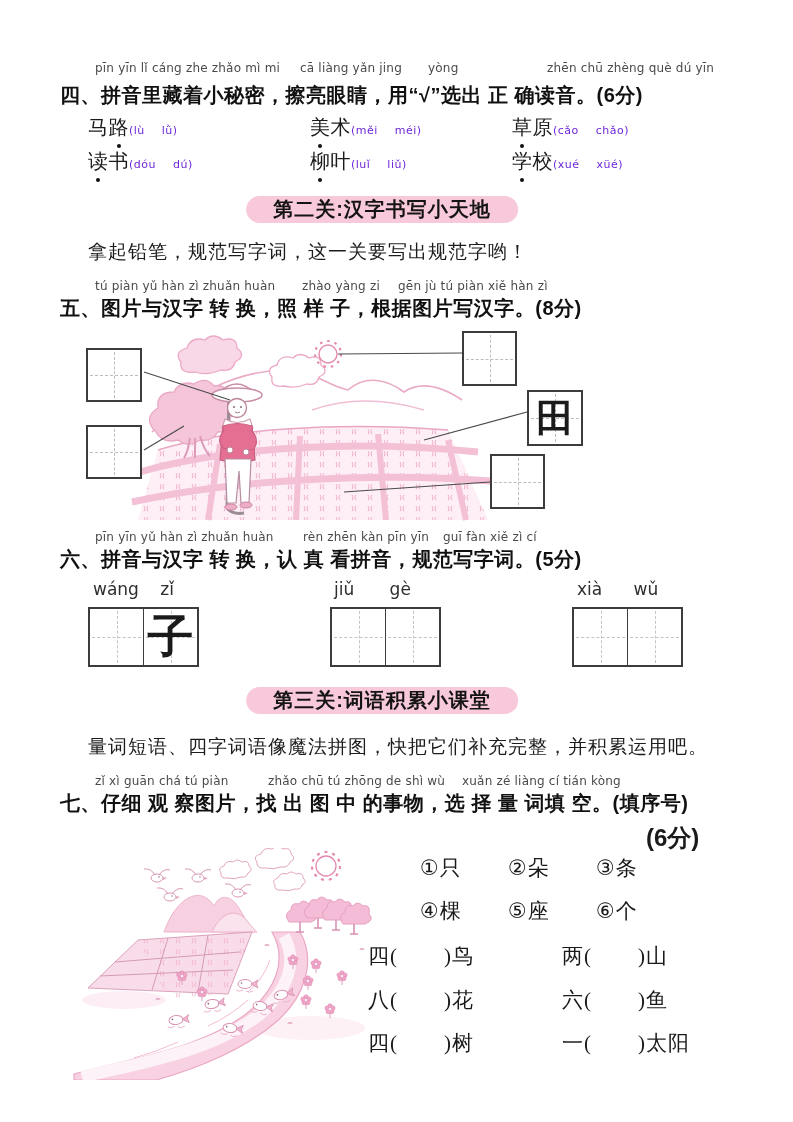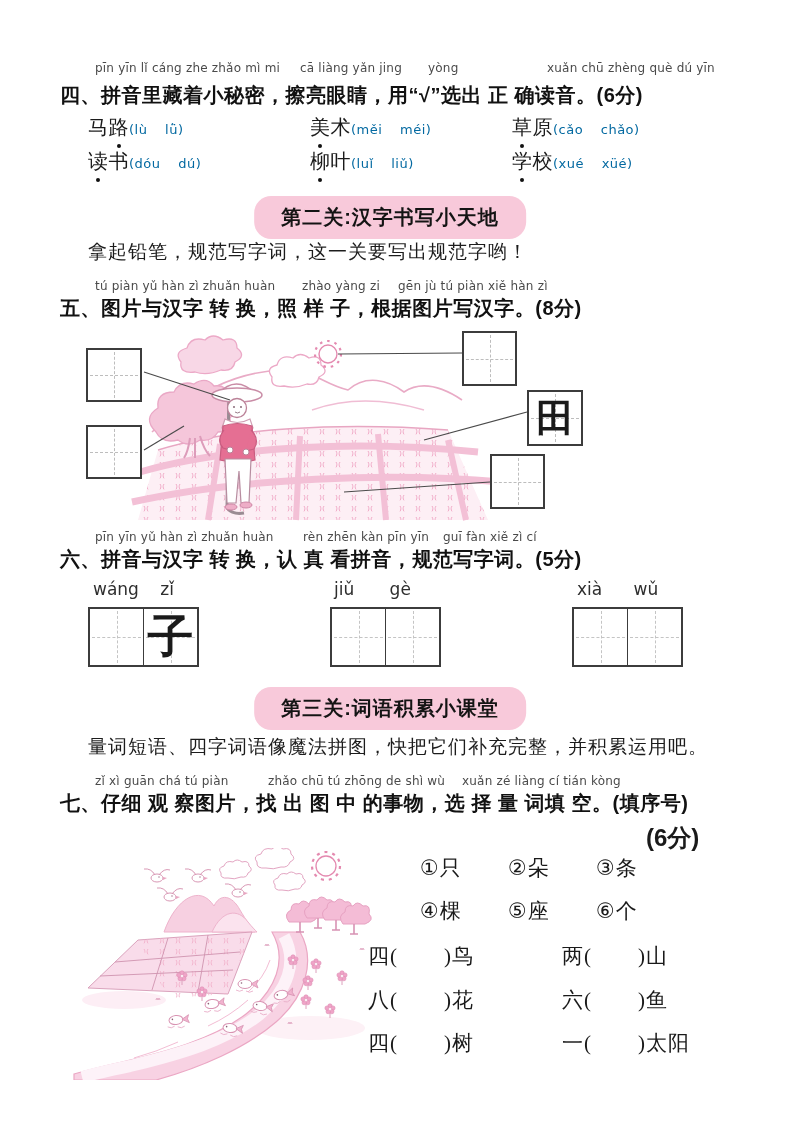--- a/index.html
+++ b/index.html
@@ -3,25 +3,25 @@
 <meta charset="utf-8">
 <style>
   html,body{margin:0;padding:0;background:#fff;}
   .page{position:relative;width:793px;height:1122px;background:#ffffff;overflow:hidden;
         font-family:"Liberation Serif",serif;color:#1a1a1a;}
   .pinyin{position:absolute;font-family:"DejaVu Sans",sans-serif;font-size:12px;color:#4a4a4a;
           white-space:nowrap;letter-spacing:.2px;}
   .heading{position:absolute;font-family:"Liberation Sans",sans-serif;font-weight:700;font-size:20px;
            letter-spacing:.5px;white-space:nowrap;color:#111;}
   .intro{position:absolute;font-size:19px;white-space:nowrap;color:#1c1c1c;letter-spacing:1px;}
-  .banner{position:absolute;left:390px;transform:translateX(-50%);background:#f8c9da;border-radius:17px;
-          padding:8px 27px;font-family:"Liberation Sans",sans-serif;font-weight:700;font-size:20px;
+  .banner{position:absolute;left:382px;transform:translateX(-50%);background:#f8c9da;border-radius:17px;
+          padding:0 27px;font-family:"Liberation Sans",sans-serif;font-weight:700;font-size:20px;
           color:#141414;white-space:nowrap;letter-spacing:1px;}
   .s4-item{position:absolute;font-size:20px;white-space:nowrap;letter-spacing:.5px;}
-  .s4-item .opts{font-family:"DejaVu Sans",sans-serif;font-size:13px;word-spacing:13px;color:#0369a1;margin-top:20px;}
+  .s4-item .opts{font-family:"DejaVu Sans",sans-serif;font-size:11px;word-spacing:13px;color:#6d28d9;margin-top:20px;}
   .dotted{position:relative;display:inline-block;}
   .dotted::after{content:"";position:absolute;left:50%;transform:translateX(-50%);bottom:-7px;
                  width:4px;height:4px;border-radius:50%;background:#111;}
   .tzg-box{position:absolute;border:2px solid #3c3c3c;background:#fff;box-sizing:border-box;}
   .tzg-box::before{content:"";position:absolute;top:2px;bottom:2px;left:50%;width:0;border-left:1px dashed #bdbdbd;}
   .tzg-box::after{content:"";position:absolute;left:2px;right:2px;top:50%;height:0;border-top:1px dashed #bdbdbd;}
   .tzg-char{position:absolute;inset:0;display:flex;align-items:center;justify-content:center;
             font-size:38px;font-weight:700;z-index:2;}
   .grid2{position:absolute;display:flex;border:2px solid #3c3c3c;background:#fff;}
   .cell{width:53px;height:56px;position:relative;}
@@ -38,21 +38,21 @@
   svg.fig{position:absolute;}
 </style>
 </head>
 <body>
 
 <div class="page">
 
   <span class="pinyin" style="left:95px;top:61px">pīn yīn lǐ cáng zhe zhǎo mì mi</span>
   <span class="pinyin" style="left:300px;top:61px">cā liàng yǎn jing</span>
   <span class="pinyin" style="left:428px;top:61px">yòng</span>
-  <span class="pinyin" style="left:547px;top:61px">xuǎn chū zhèng què dú yīn</span>
+  <span class="pinyin" style="left:547px;top:61px">zhēn chū zhèng què dú yīn</span>
   <div class="heading" style="left:60px;top:82px">四、拼音里藏着小秘密，擦亮眼睛，用“√”选出 正 确读音。(6分)</div>
 
   <div class="s4-item" style="left:88px;top:114px">
     <span>马</span><span class="dotted">路</span><span></span><span class="opts">(lù lǜ)</span>
   </div>
   <div class="s4-item" style="left:310px;top:114px">
     <span></span><span class="dotted">美</span><span>术</span><span class="opts">(měi méi)</span>
   </div>
   <div class="s4-item" style="left:512px;top:114px">
     <span></span><span class="dotted">草</span><span>原</span><span class="opts">(cǎo chǎo)</span>

